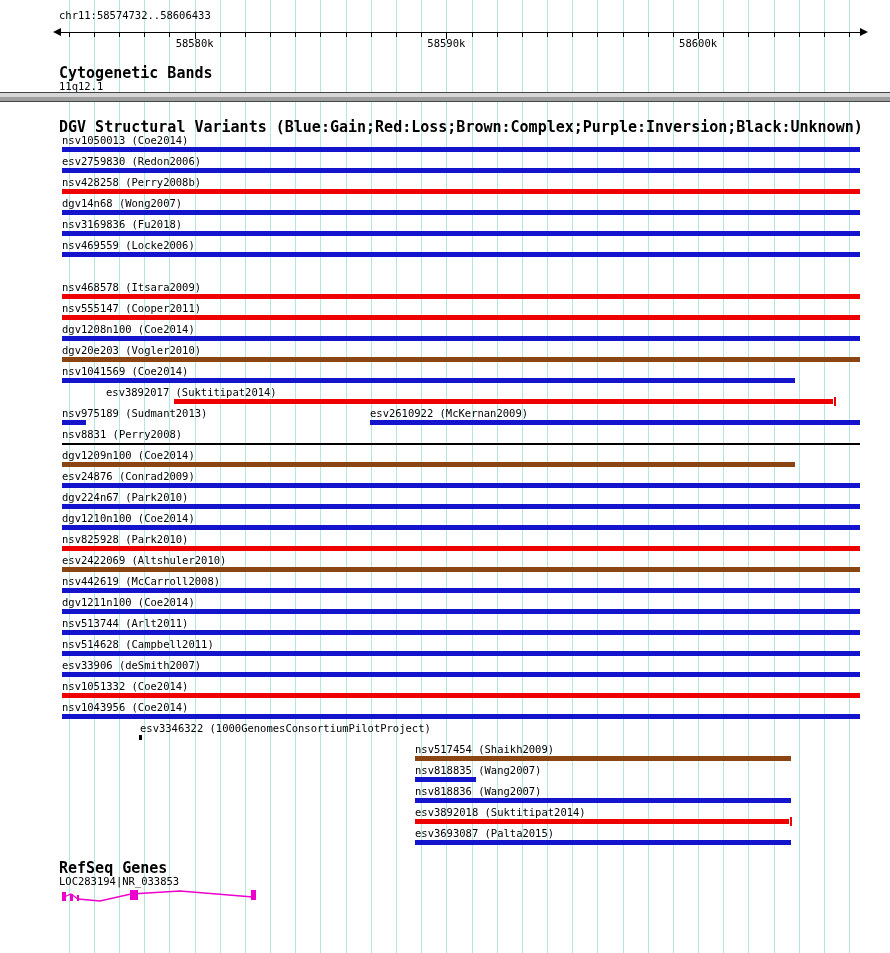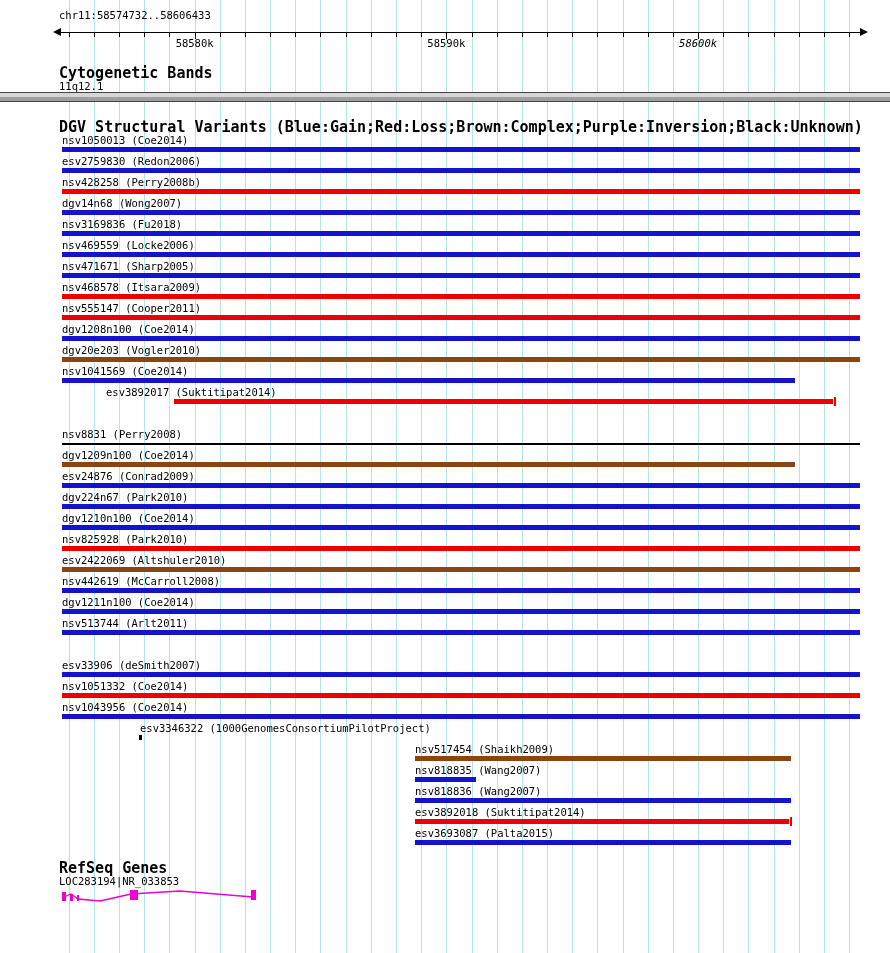--- a/index.html
+++ b/index.html
@@ -87,21 +87,21 @@
       <div class="tick" style="left: 471.51px; top: 33px; height: 4px;"></div>
       <div class="tick" style="left: 496.682px; top: 33px; height: 4px;"></div>
       <div class="tick" style="left: 521.855px; top: 33px; height: 4px;"></div>
       <div class="tick" style="left: 547.028px; top: 33px; height: 4px;"></div>
       <div class="tick" style="left: 572.2px; top: 33px; height: 4px;"></div>
       <div class="tick" style="left: 597.373px; top: 33px; height: 4px;"></div>
       <div class="tick" style="left: 622.546px; top: 33px; height: 4px;"></div>
       <div class="tick" style="left: 647.719px; top: 33px; height: 4px;"></div>
       <div class="tick" style="left: 672.891px; top: 33px; height: 4px;"></div>
       <div class="tick" style="left: 698.064px; top: 33px; height: 6px;"></div>
-      <div class="axis-label" style="left: 698.064px; top: 37px; font-style: italic;">58600k</div>
+      <div class="axis-label" style="left: 698.064px; top: 37px;">58600k</div>
       <div class="tick" style="left: 723.237px; top: 33px; height: 4px;"></div>
       <div class="tick" style="left: 748.409px; top: 33px; height: 4px;"></div>
       <div class="tick" style="left: 773.582px; top: 33px; height: 4px;"></div>
       <div class="tick" style="left: 798.755px; top: 33px; height: 4px;"></div>
       <div class="tick" style="left: 823.928px; top: 33px; height: 4px;"></div>
       <div class="tick" style="left: 849.1px; top: 33px; height: 4px;"></div>
       <div class="ruler-line" style="left: 55px; top: 32px; width: 810px;"></div>
       <div class="arrow left" style="left: 53px; top: 28px;"></div>
       <div class="arrow right" style="left: 860px; top: 28px;"></div>
     </div>
@@ -130,24 +130,20 @@
         <div class="feat-bar" style="left: 62px; width: 798px; top: 13px; height: 5px; background: rgb(20, 20, 204);"></div>
       </div>
       <div class="track-row" style="top: 218px;">
         <div class="feat-label" style="left: 62px;">nsv3169836 (Fu2018)</div>
         <div class="feat-bar" style="left: 62px; width: 798px; top: 13px; height: 5px; background: rgb(20, 20, 204);"></div>
       </div>
       <div class="track-row" style="top: 239px;">
         <div class="feat-label" style="left: 62px;">nsv469559 (Locke2006)</div>
         <div class="feat-bar" style="left: 62px; width: 798px; top: 13px; height: 5px; background: rgb(20, 20, 204);"></div>
       </div>
-      <div class="track-row" style="top: 260px;">
-        <div class="feat-label" style="left: 62px;">nsv471671 (Sharp2005)</div>
-        <div class="feat-bar" style="left: 62px; width: 798px; top: 13px; height: 5px; background: rgb(20, 20, 204);"></div>
-      </div>
       <div class="track-row" style="top: 281px;">
         <div class="feat-label" style="left: 62px;">nsv468578 (Itsara2009)</div>
         <div class="feat-bar" style="left: 62px; width: 798px; top: 13px; height: 5px; background: rgb(238, 0, 0);"></div>
       </div>
       <div class="track-row" style="top: 302px;">
         <div class="feat-label" style="left: 62px;">nsv555147 (Cooper2011)</div>
         <div class="feat-bar" style="left: 62px; width: 798px; top: 13px; height: 5px; background: rgb(238, 0, 0);"></div>
       </div>
       <div class="track-row" style="top: 323px;">
         <div class="feat-label" style="left: 62px;">dgv1208n100 (Coe2014)</div>
@@ -159,20 +155,26 @@
       </div>
       <div class="track-row" style="top: 365px;">
         <div class="feat-label" style="left: 62px;">nsv1041569 (Coe2014)</div>
         <div class="feat-bar" style="left: 62px; width: 733px; top: 13px; height: 5px; background: rgb(20, 20, 204);"></div>
       </div>
       <div class="track-row" style="top: 386px; margin-left: 44px;">
         <div class="feat-label" style="left: 62px;">esv3892017 (Suktitipat2014)</div>
         <div class="feat-bar" style="left: 130px; width: 659px; top: 13px; height: 5px; background: rgb(238, 0, 0);"></div>
         <div class="feat-cap" style="left: 790px; background: rgb(238, 0, 0);"></div>
       </div>
+      <div class="track-row" style="top: 407px;">
+        <div class="feat-label" style="left: 62px;">nsv975189 (Sudmant2013)</div>
+        <div class="feat-bar" style="left: 62px; width: 24px; top: 13px; height: 5px; background: rgb(20, 20, 204);"></div>
+        <div class="feat-label" style="left: 370px;">esv2610922 (McKernan2009)</div>
+        <div class="feat-bar" style="left: 370px; width: 490px; top: 13px; height: 5px; background: rgb(20, 20, 204);"></div>
+      </div>
       <div class="track-row" style="top: 428px;">
         <div class="feat-label" style="left: 62px;">nsv8831 (Perry2008)</div>
         <div class="feat-bar" style="left: 62px; width: 798px; top: 14.5px; height: 2px; background: rgb(0, 0, 0);"></div>
       </div>
       <div class="track-row" style="top: 449px;">
         <div class="feat-label" style="left: 62px;">dgv1209n100 (Coe2014)</div>
         <div class="feat-bar" style="left: 62px; width: 733px; top: 13px; height: 5px; background: rgb(139, 69, 19);"></div>
       </div>
       <div class="track-row" style="top: 470px;">
         <div class="feat-label" style="left: 62px;">esv24876 (Conrad2009)</div>
@@ -197,20 +199,24 @@
       <div class="track-row" style="top: 575px;">
         <div class="feat-label" style="left: 62px;">nsv442619 (McCarroll2008)</div>
         <div class="feat-bar" style="left: 62px; width: 798px; top: 13px; height: 5px; background: rgb(20, 20, 204);"></div>
       </div>
       <div class="track-row" style="top: 596px;">
         <div class="feat-label" style="left: 62px;">dgv1211n100 (Coe2014)</div>
         <div class="feat-bar" style="left: 62px; width: 798px; top: 13px; height: 5px; background: rgb(20, 20, 204);"></div>
       </div>
       <div class="track-row" style="top: 617px;">
         <div class="feat-label" style="left: 62px;">nsv513744 (Arlt2011)</div>
+        <div class="feat-bar" style="left: 62px; width: 798px; top: 13px; height: 5px; background: rgb(20, 20, 204);"></div>
+      </div>
+      <div class="track-row" style="top: 638px;">
+        <div class="feat-label" style="left: 62px;">nsv514628 (Campbell2011)</div>
         <div class="feat-bar" style="left: 62px; width: 798px; top: 13px; height: 5px; background: rgb(20, 20, 204);"></div>
       </div>
       <div class="track-row" style="top: 659px;">
         <div class="feat-label" style="left: 62px;">esv33906 (deSmith2007)</div>
         <div class="feat-bar" style="left: 62px; width: 798px; top: 13px; height: 5px; background: rgb(20, 20, 204);"></div>
       </div>
       <div class="track-row" style="top: 680px;">
         <div class="feat-label" style="left: 62px;">nsv1051332 (Coe2014)</div>
         <div class="feat-bar" style="left: 62px; width: 798px; top: 13px; height: 5px; background: rgb(238, 0, 0);"></div>
       </div>

